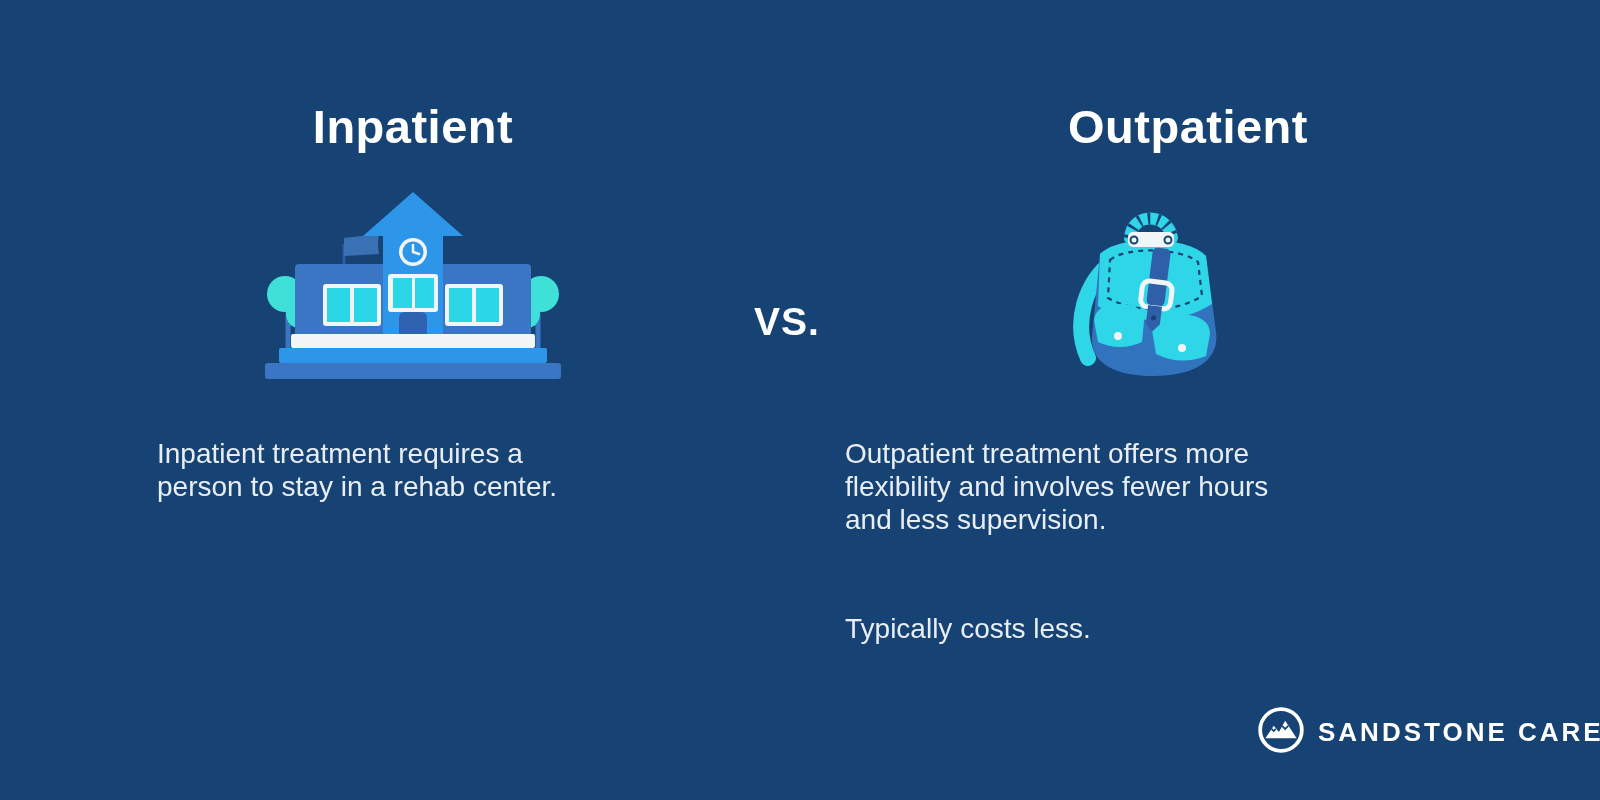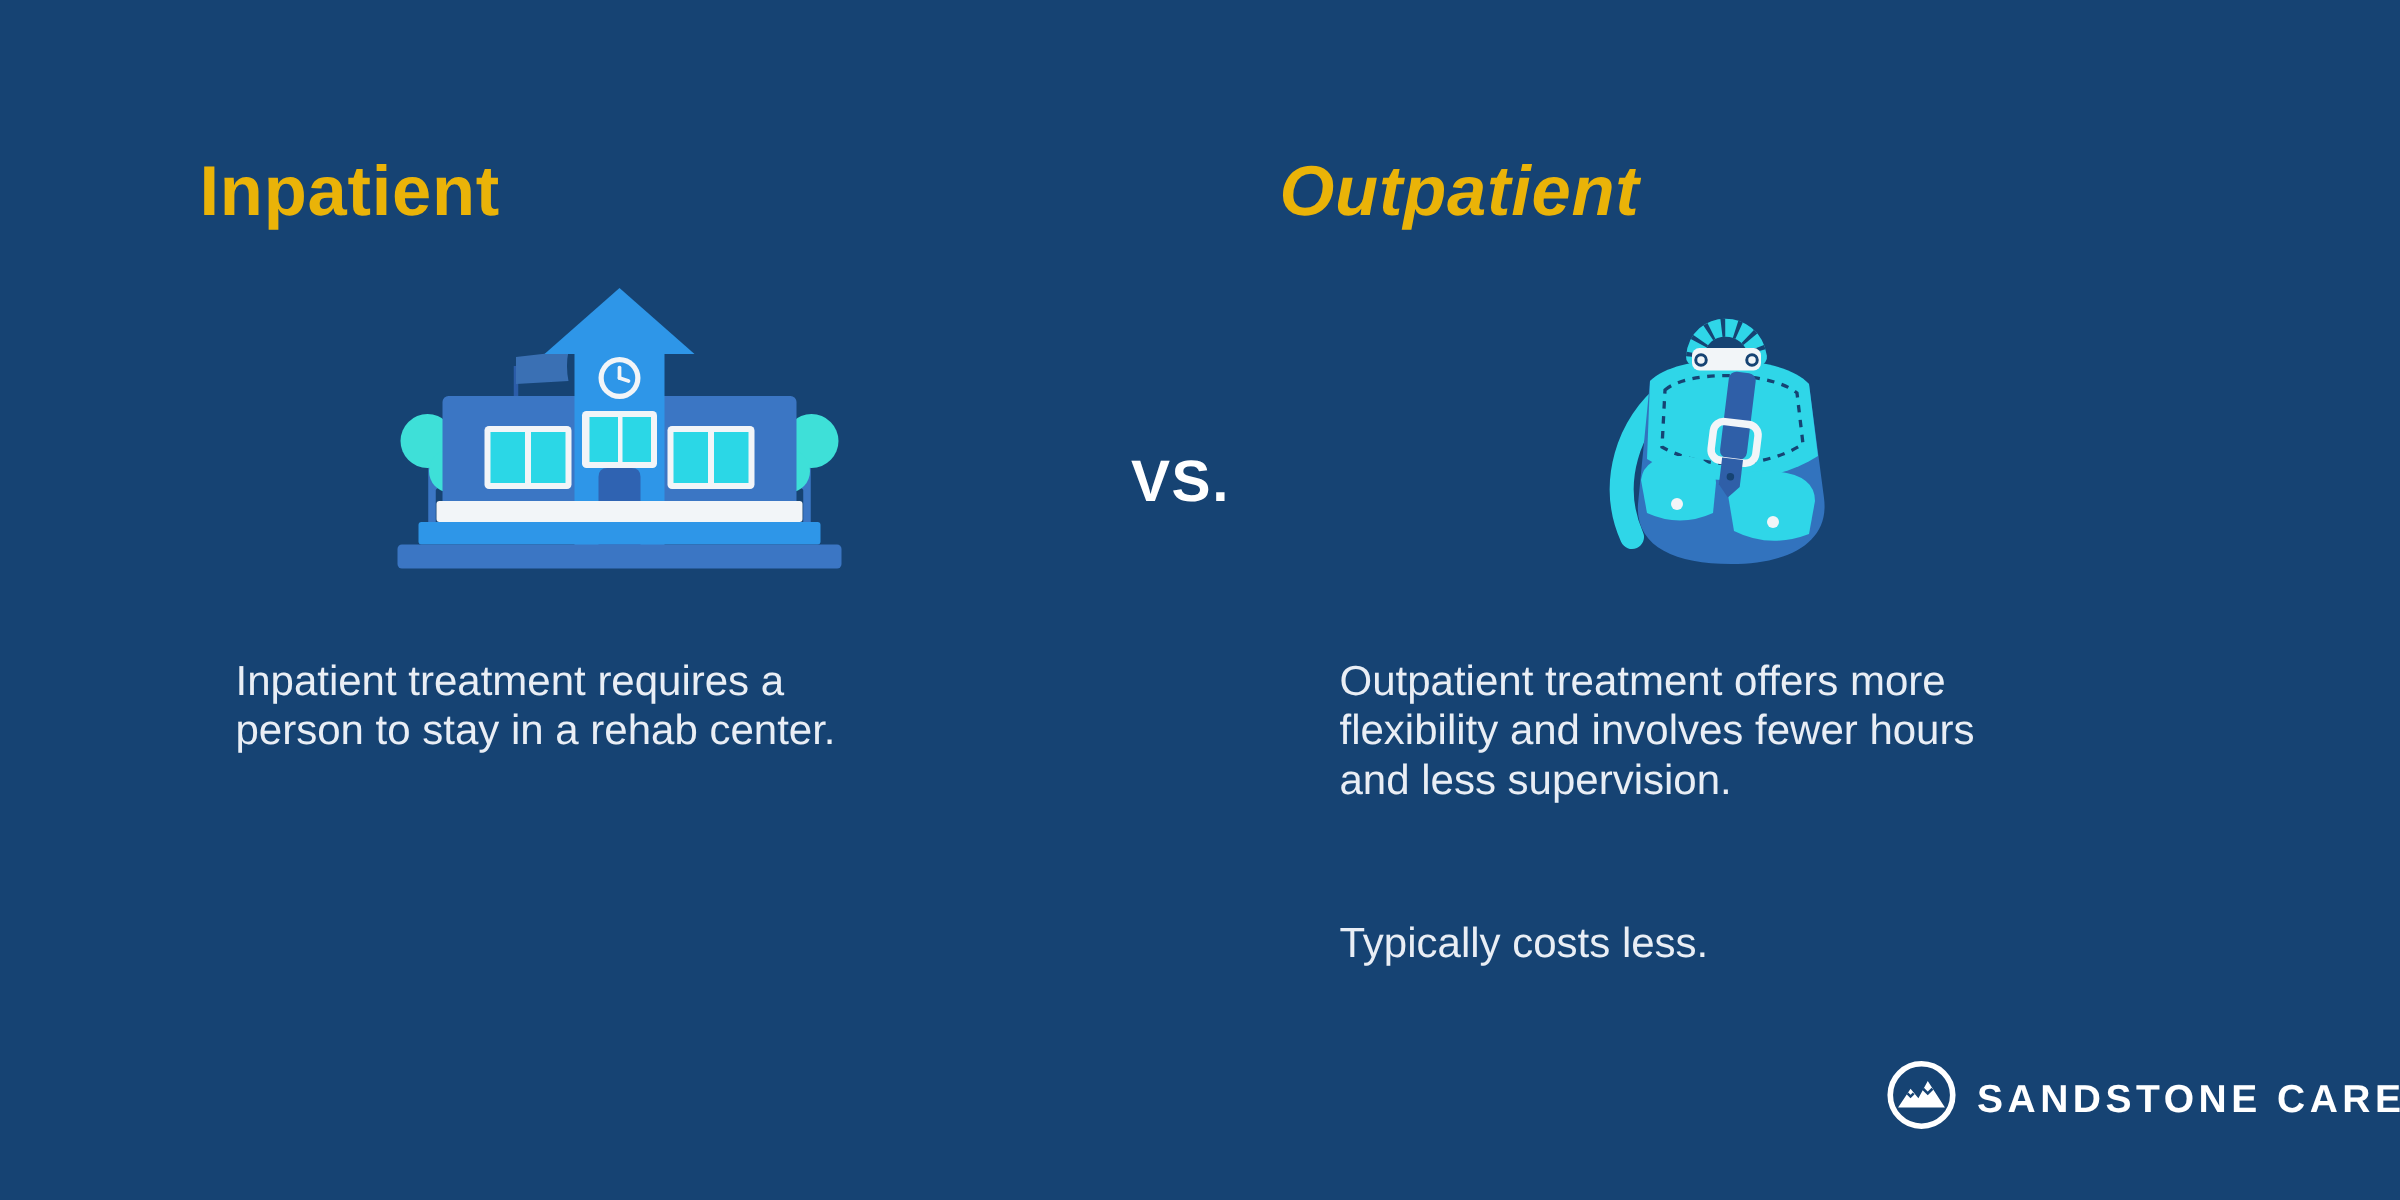--- a/index.html
+++ b/index.html
@@ -11,29 +11,29 @@
     position: relative;
     width: 1600px;
     height: 800px;
     background: #164373;
     overflow: hidden;
   }
   .col-title {
     position: absolute;
     top: 101px;
     width: 560px;
-    text-align: left;
-    color: #eab308;
+    text-align: center;
+    color: #ffffff;
     font-size: 47px;
     font-weight: 800;
     letter-spacing: 0.5px;
     line-height: 1.1;
   }
   .title-left  { left: 133px; }
-  .title-right { left: 853px; font-style: italic; }
+  .title-right { left: 908px; }
   .vs-label {
     position: absolute;
     left: 707px;
     top: 276px;
     width: 160px;
     text-align: center;
     color: #ffffff;
     font-size: 39px;
     font-weight: 800;
     letter-spacing: 1px;
@@ -44,21 +44,21 @@
   .illus-backpack { left: 1060px; top: 190px; }
   .body-text {
     position: absolute;
     width: 640px;
     color: #e9eef5;
     font-size: 28px;
     line-height: 33px;
     white-space: pre-line;
   }
   .text-left  { left: 157px; top: 404px; }
-  .text-right { left: 893px; top: 404px; }
+  .text-right { left: 845px; top: 404px; }
   .body-text p { margin: 0 0 43px 0; white-space: pre-line; }
   .brand {
     position: absolute;
     left: 1256px;
     top: 705px;
     display: flex;
     align-items: center;
     gap: 12px;
   }
   .brand-name {

